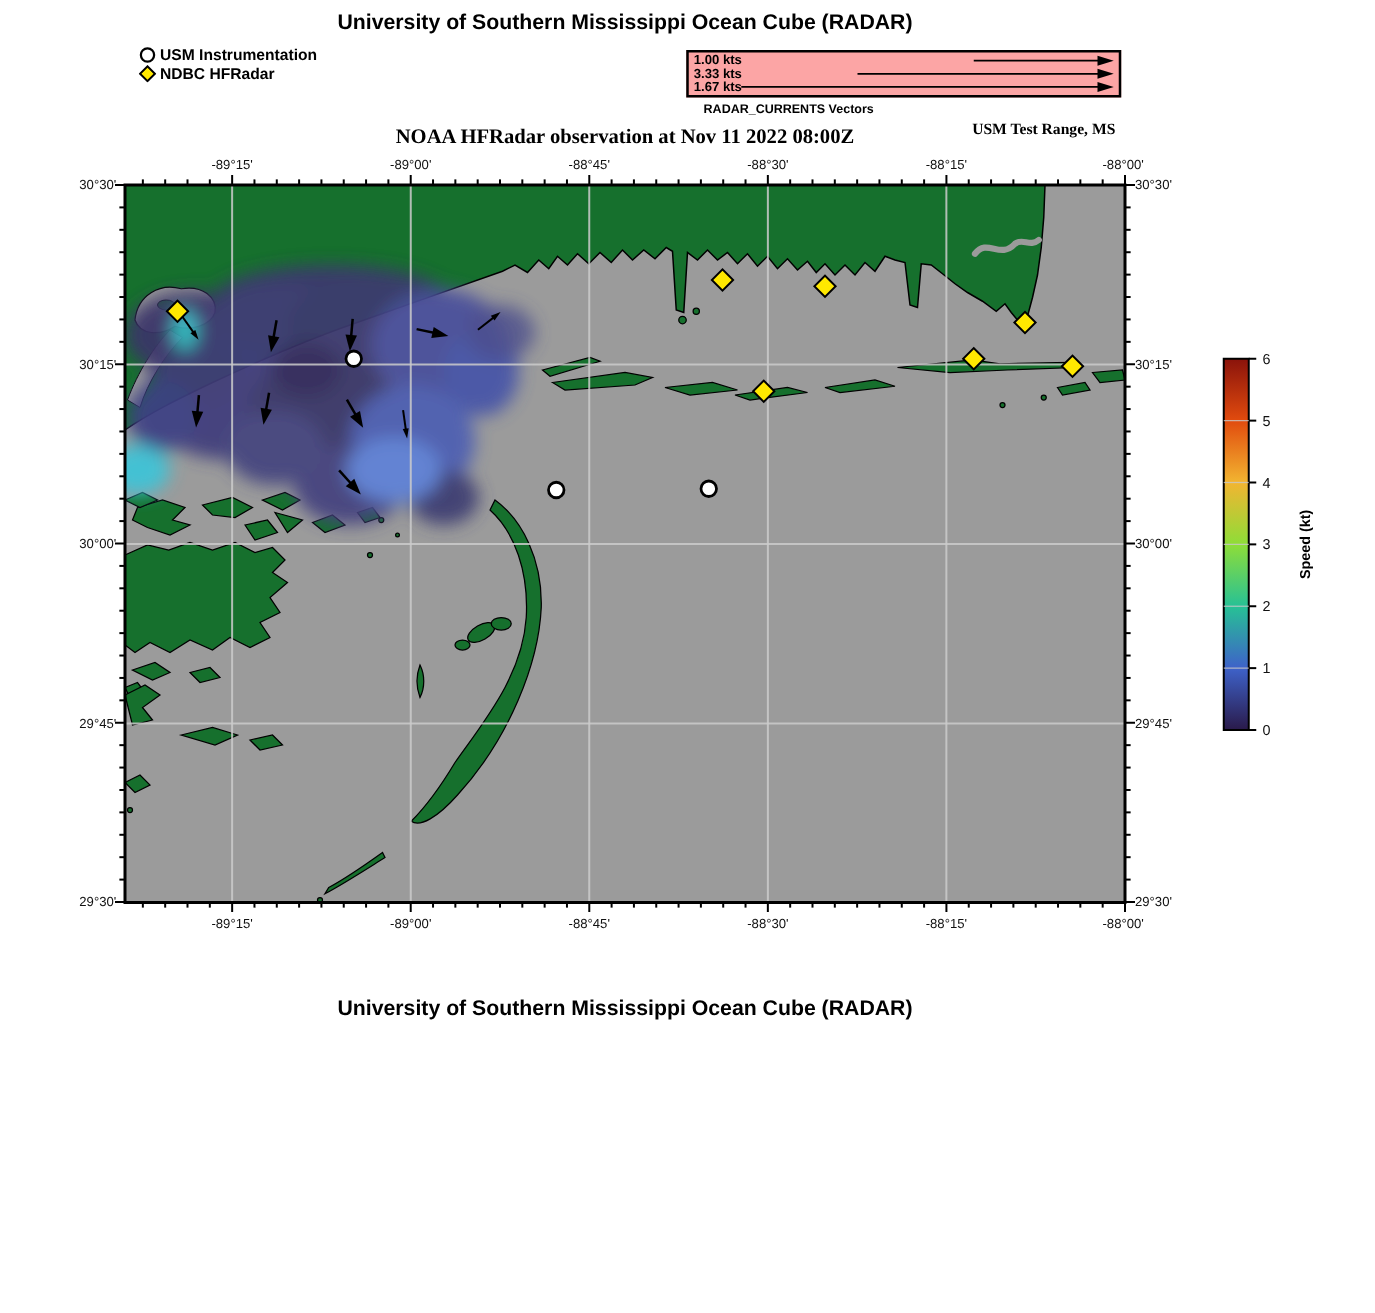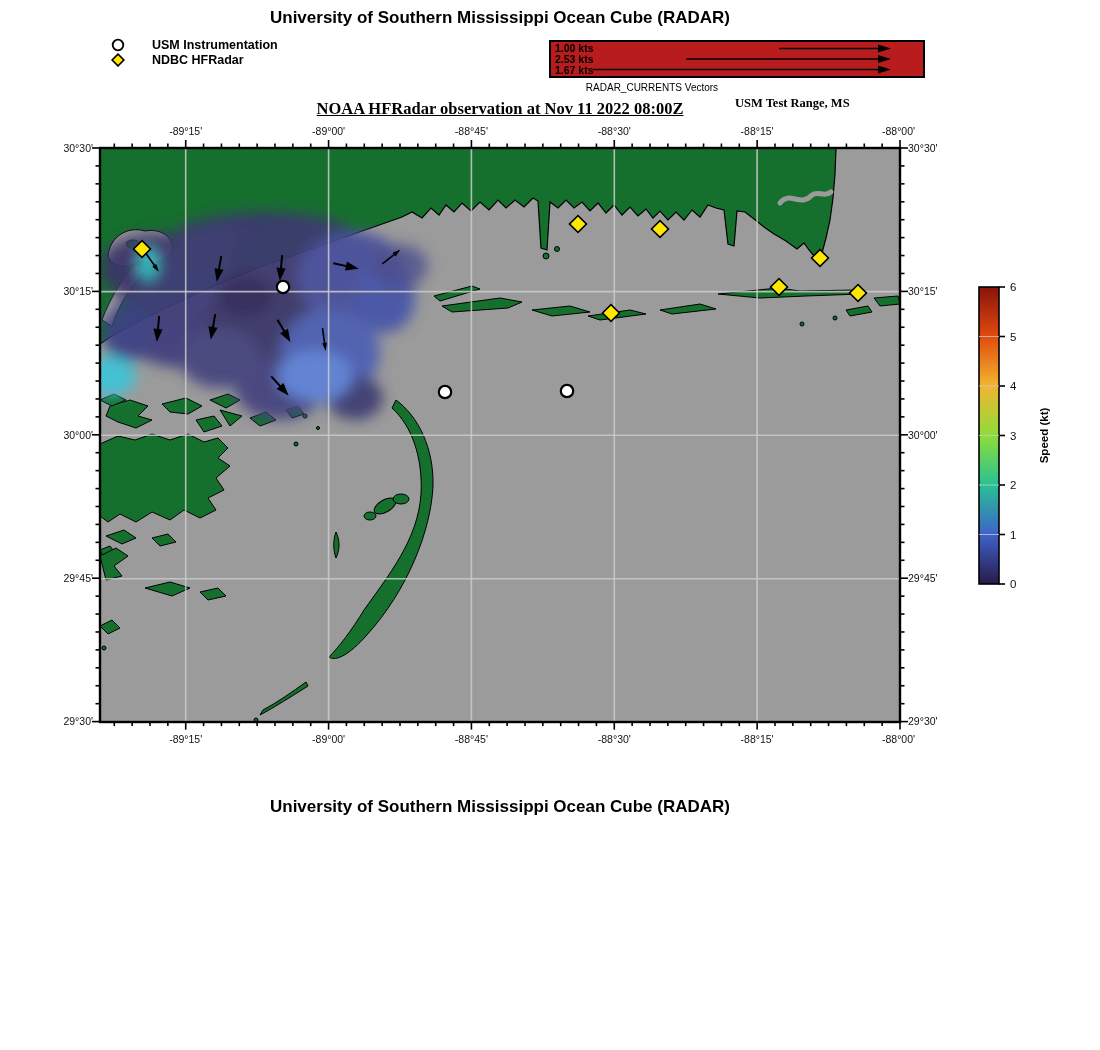--- a/index.html
+++ b/index.html
@@ -2,30 +2,30 @@
 <html><head>
 <meta charset="utf-8">
 <style>
   html,body{margin:0;padding:0;}
   body{width:1100px;height:1050px;position:relative;background:#fff;
        font-family:"Liberation Sans",sans-serif;color:#000;}
   .abs{position:absolute;}
   #top-title{top:8px;left:0;width:1000px;text-align:center;font-size:17px;font-weight:bold;}
   #bottom-title{top:797px;left:0;width:1000px;text-align:center;font-size:17px;font-weight:bold;}
   #subtitle{top:99px;left:200px;width:600px;text-align:center;
-            font-family:"Liberation Serif","DejaVu Serif",serif;font-size:16.5px;font-weight:bold;text-decoration:underline;}
-  #region-label{top:96px;left:735px;width:200px;
+            font-family:"Liberation Serif","DejaVu Serif",serif;font-size:16.5px;font-weight:bold;}
+  #region-label{top:96px;left:735px;width:200px;text-align:center;
             font-family:"Liberation Serif","DejaVu Serif",serif;font-size:12.5px;font-weight:bold;}
   #legend{top:37px;left:111px;}
-  .legend-row{display:flex;align-items:center;height:15px;font-size:12.5px;font-weight:bold;gap:24px;}
+  .legend-row{display:flex;height:15px;font-size:12.5px;font-weight:bold;}
   .legend-row svg{margin-right:3px;}
-  #scale-box{top:40px;left:549px;width:344px;height:34px;border:2px solid #000;background:#b91c1c;padding-left:28px;}
+  #scale-box{top:40px;left:549px;width:344px;height:34px;border:2px solid #000;background:#fca5a5;}
   #scale-labels{position:absolute;left:4px;top:1px;font-size:10.5px;font-weight:bold;line-height:11px;}
   #scale-svg{position:absolute;left:0;top:0;}
-  #scale-caption{top:82px;left:549px;width:150px;text-align:center;font-size:10px;font-weight:normal;margin-left:28px;}
+  #scale-caption{top:82px;left:549px;width:150px;text-align:right;font-size:10px;font-weight:bold;}
   #plot{left:0;top:0;}
   svg text{font-family:"Liberation Sans",sans-serif;}
 </style>
 </head>
 <body>
 
 <div class="abs" id="top-title">University of Southern Mississippi Ocean Cube (RADAR)</div>
 
 <div class="abs" id="legend">
   <div class="legend-row">
@@ -46,21 +46,21 @@
   <svg id="scale-svg" width="344" height="34">
       <line x1="228" y1="6.5" x2="330" y2="6.5" stroke="#000" stroke-width="1.4"></line>
       <polygon points="327,2.5 340,6.5 327,10.5" fill="#000"></polygon>
       <line x1="135" y1="17" x2="330" y2="17" stroke="#000" stroke-width="1.4"></line>
       <polygon points="327,13 340,17 327,21" fill="#000"></polygon>
       <line x1="42" y1="27.5" x2="330" y2="27.5" stroke="#000" stroke-width="1.4"></line>
       <polygon points="327,23.5 340,27.5 327,31.5" fill="#000"></polygon>
     </svg>
   <div id="scale-labels">
     <div>1.00 kts</div>
-    <div>2.53 kts</div>
+    <div>3.33 kts</div>
     <div>1.67 kts</div>
   </div>
 </div>
 <div class="abs" id="scale-caption">RADAR_CURRENTS Vectors</div>
 
 <div class="abs" id="subtitle">NOAA HFRadar observation at Nov 11 2022 08:00Z</div>
 <div class="abs" id="region-label">USM Test Range, MS</div>
 
 <svg class="abs" id="plot" width="1100" height="1050">
 

